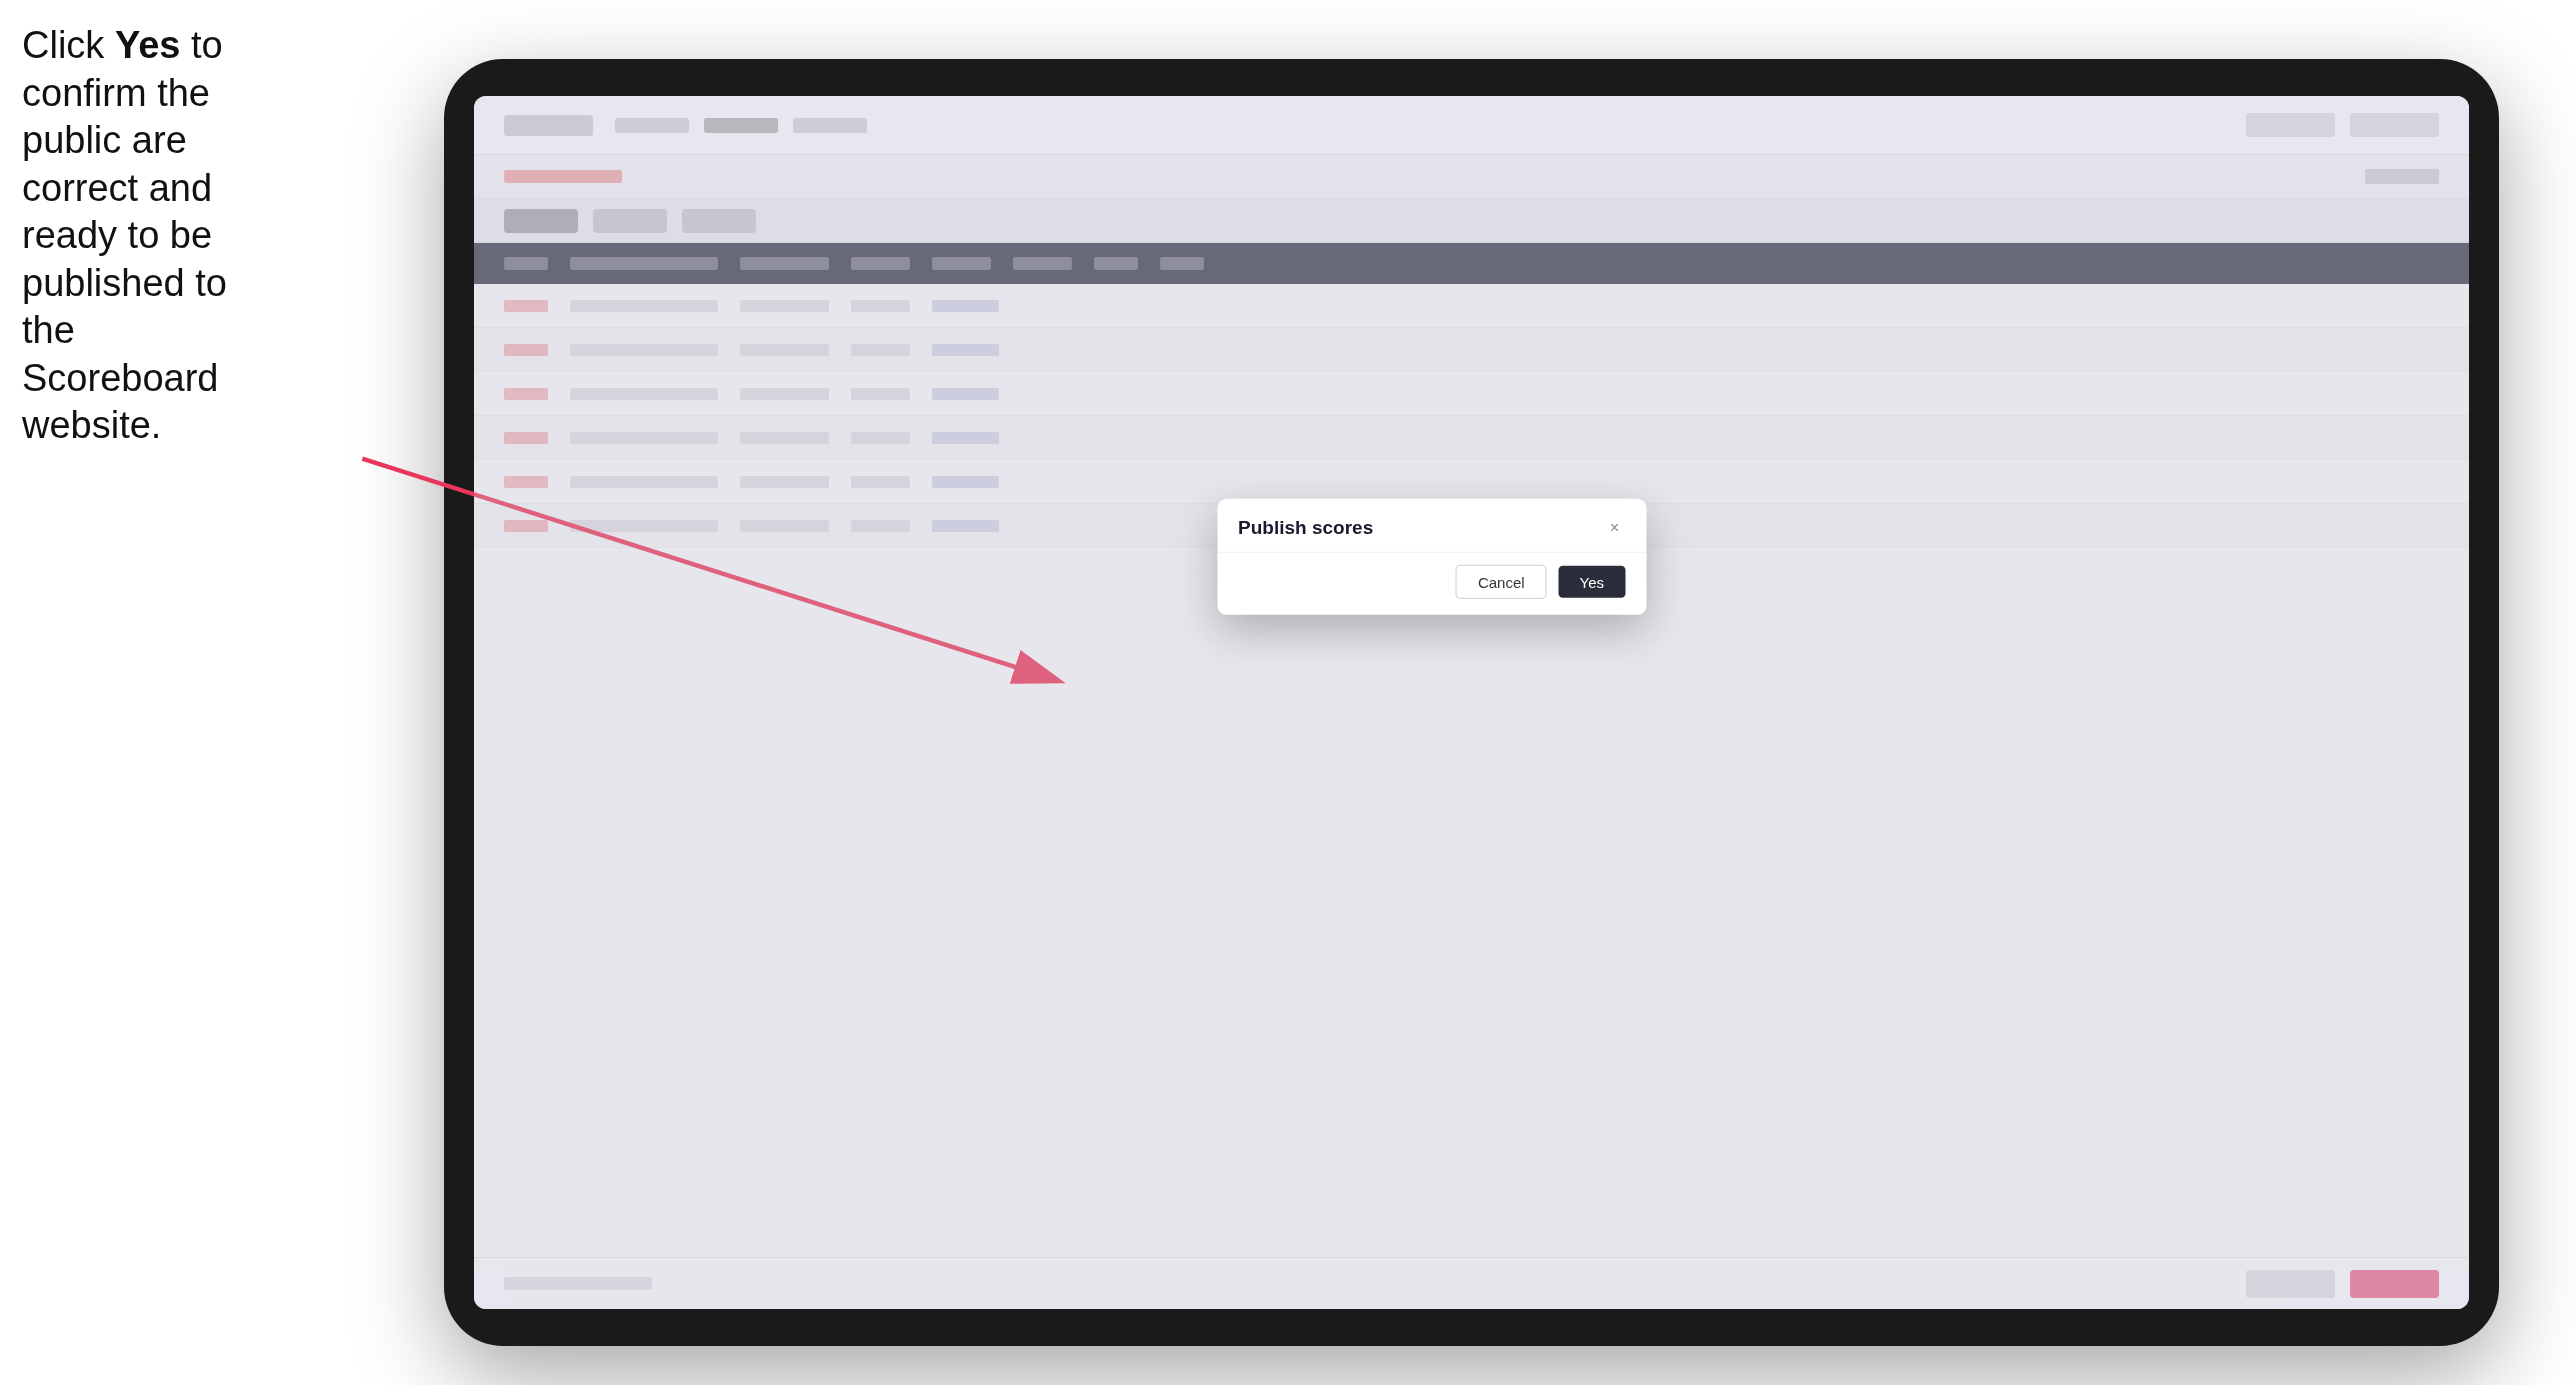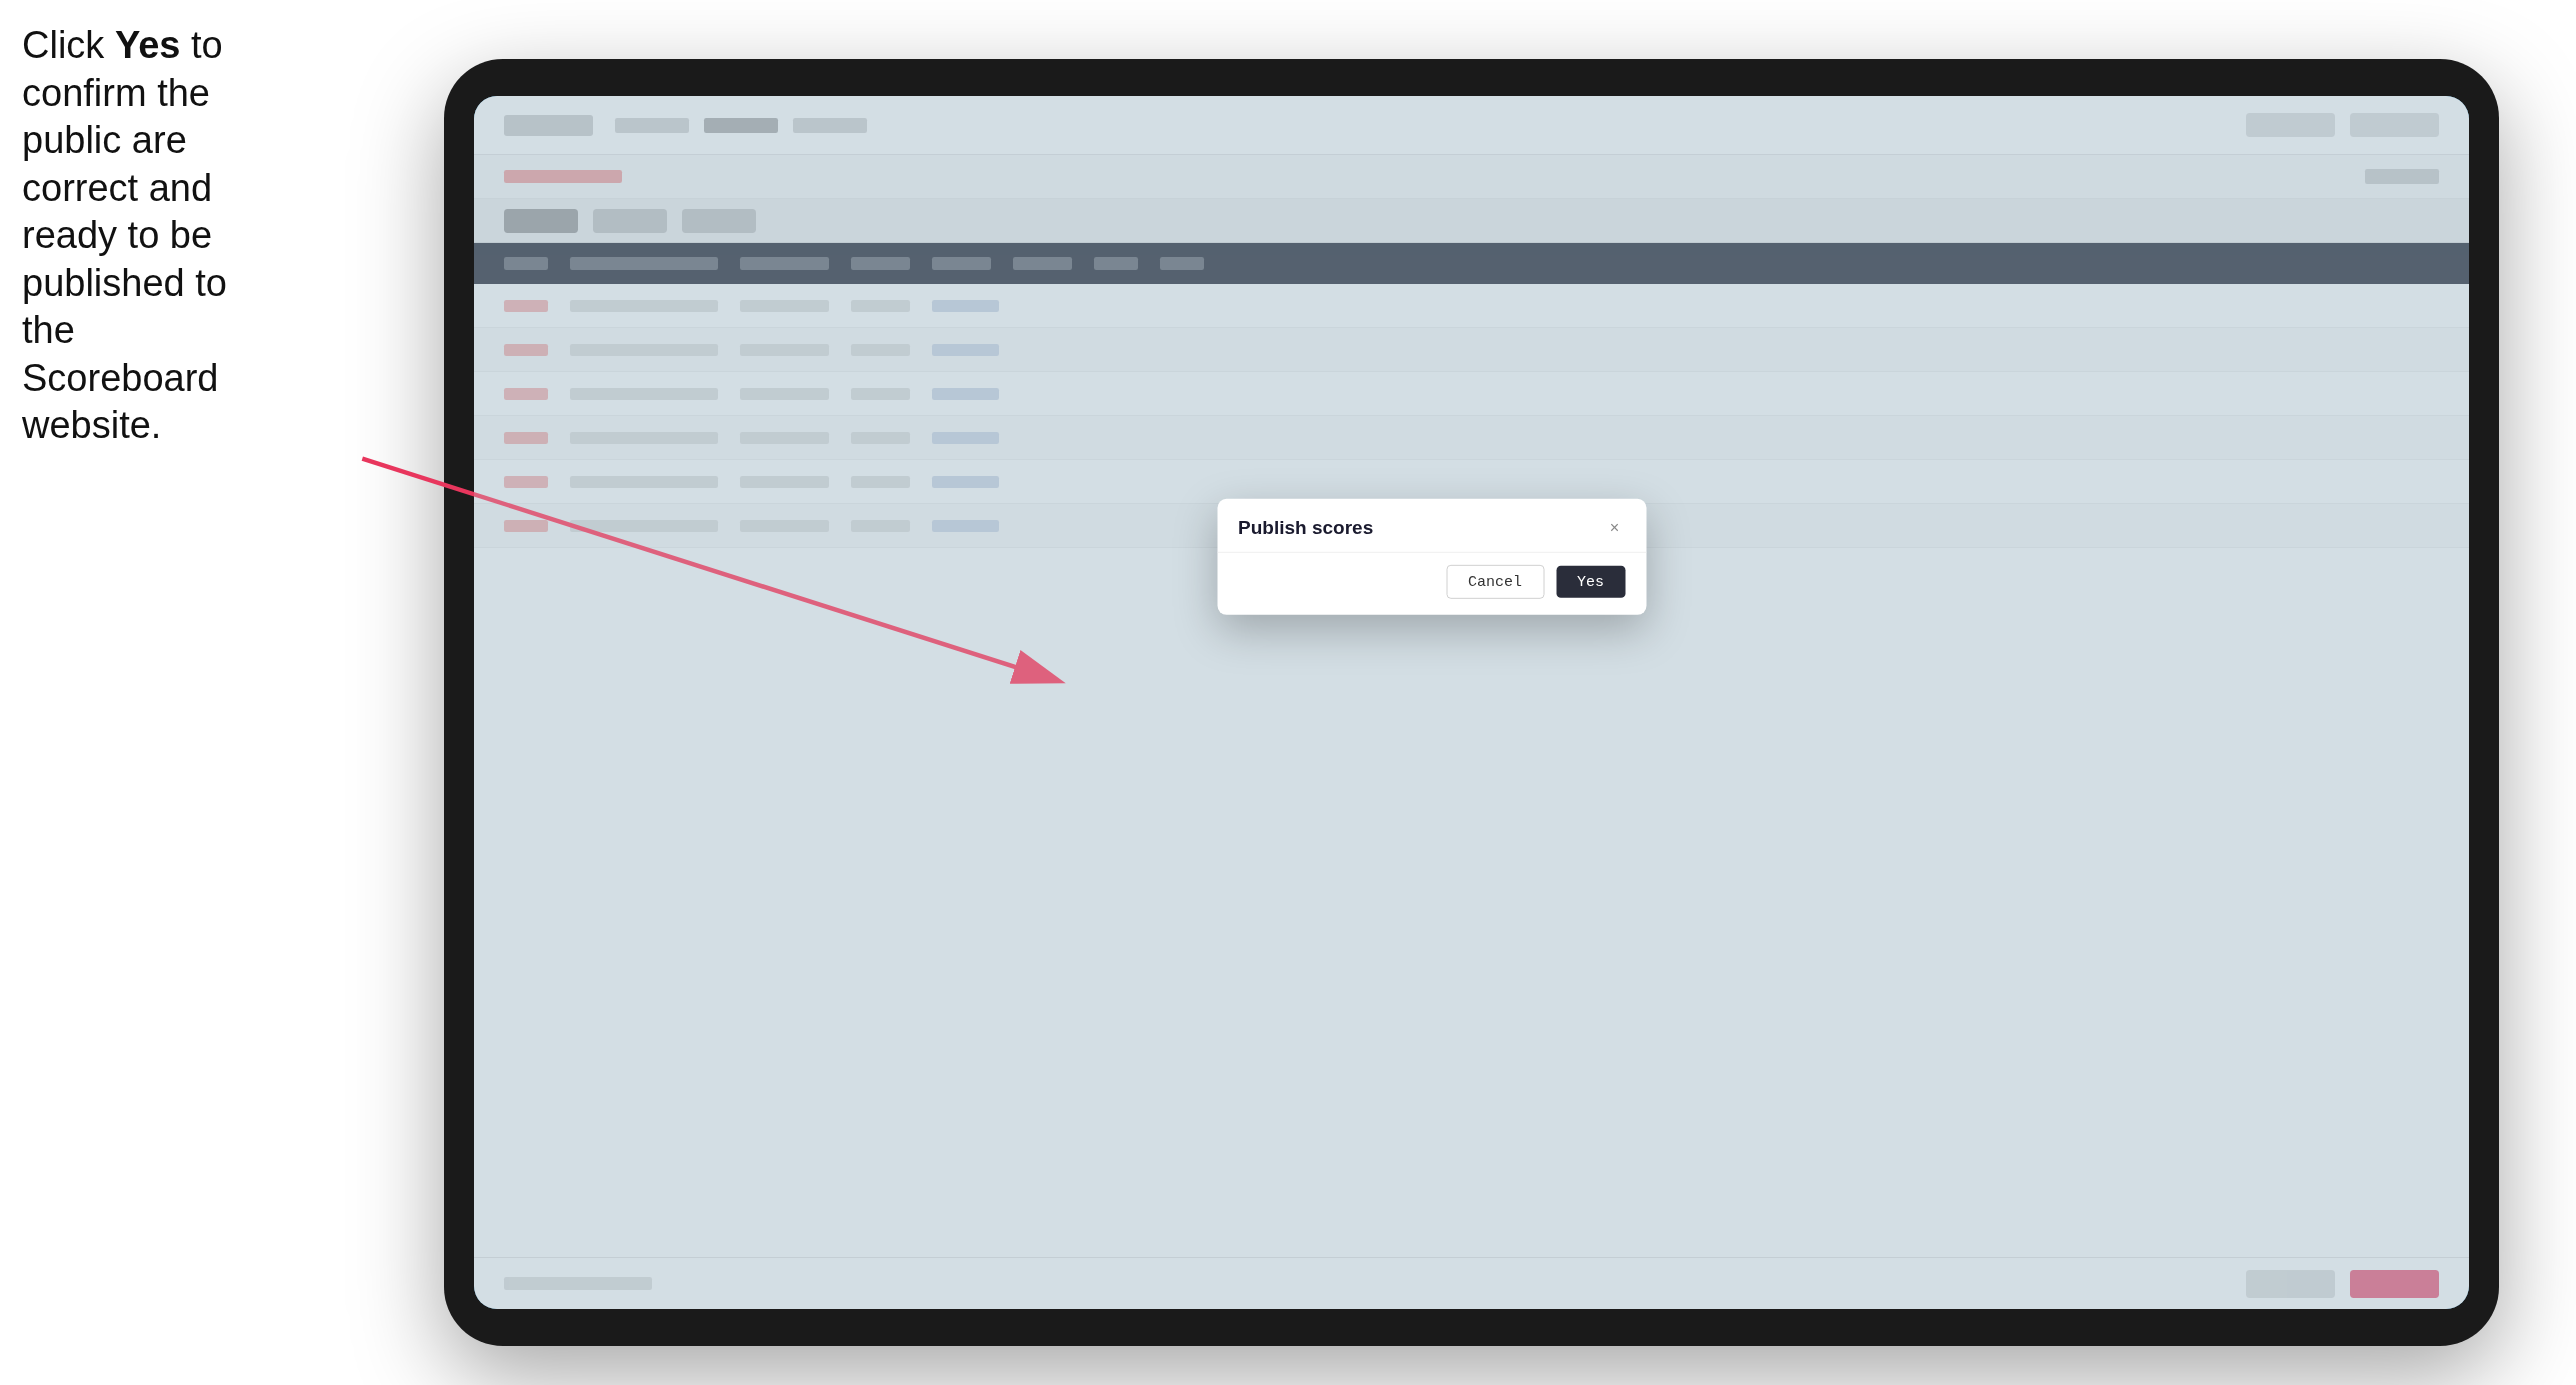--- a/index.html
+++ b/index.html
@@ -37,22 +37,22 @@
       height: 1287px;
       background: #1a1a1a;
       border-radius: 59px;
       padding: 37px 30px;
       box-shadow: 0 30px 89px rgba(0,0,0,0.35);
     }
 
     .tablet-screen {
       width: 100%;
       height: 100%;
-      background: #0369a1;
-      border-radius: 23px;
+      background: #c4b5fd;
+      border-radius: 12px;
       overflow: hidden;
       position: relative;
     }
 
     
     .app-background {
       width: 100%;
       height: 100%;
       background: #ffffff;
       position: relative;
@@ -306,21 +306,20 @@
       color: #555;
       line-height: 1.4;
     }
 
     .modal-footer {
       display: flex;
       align-items: center;
       justify-content: flex-end;
       padding: 12px 21px 16.3px;
       gap: 12px;
-      font-family: Liberation Mono, monospace;
     }
 
     .btn-cancel {
       padding: 7.4px 21px;
       border: 0.7px solid #d0d0d0;
       background: #ffffff;
       border-radius: 4.4px;
       font-size: 15px;
       color: #333;
       cursor: pointer;

